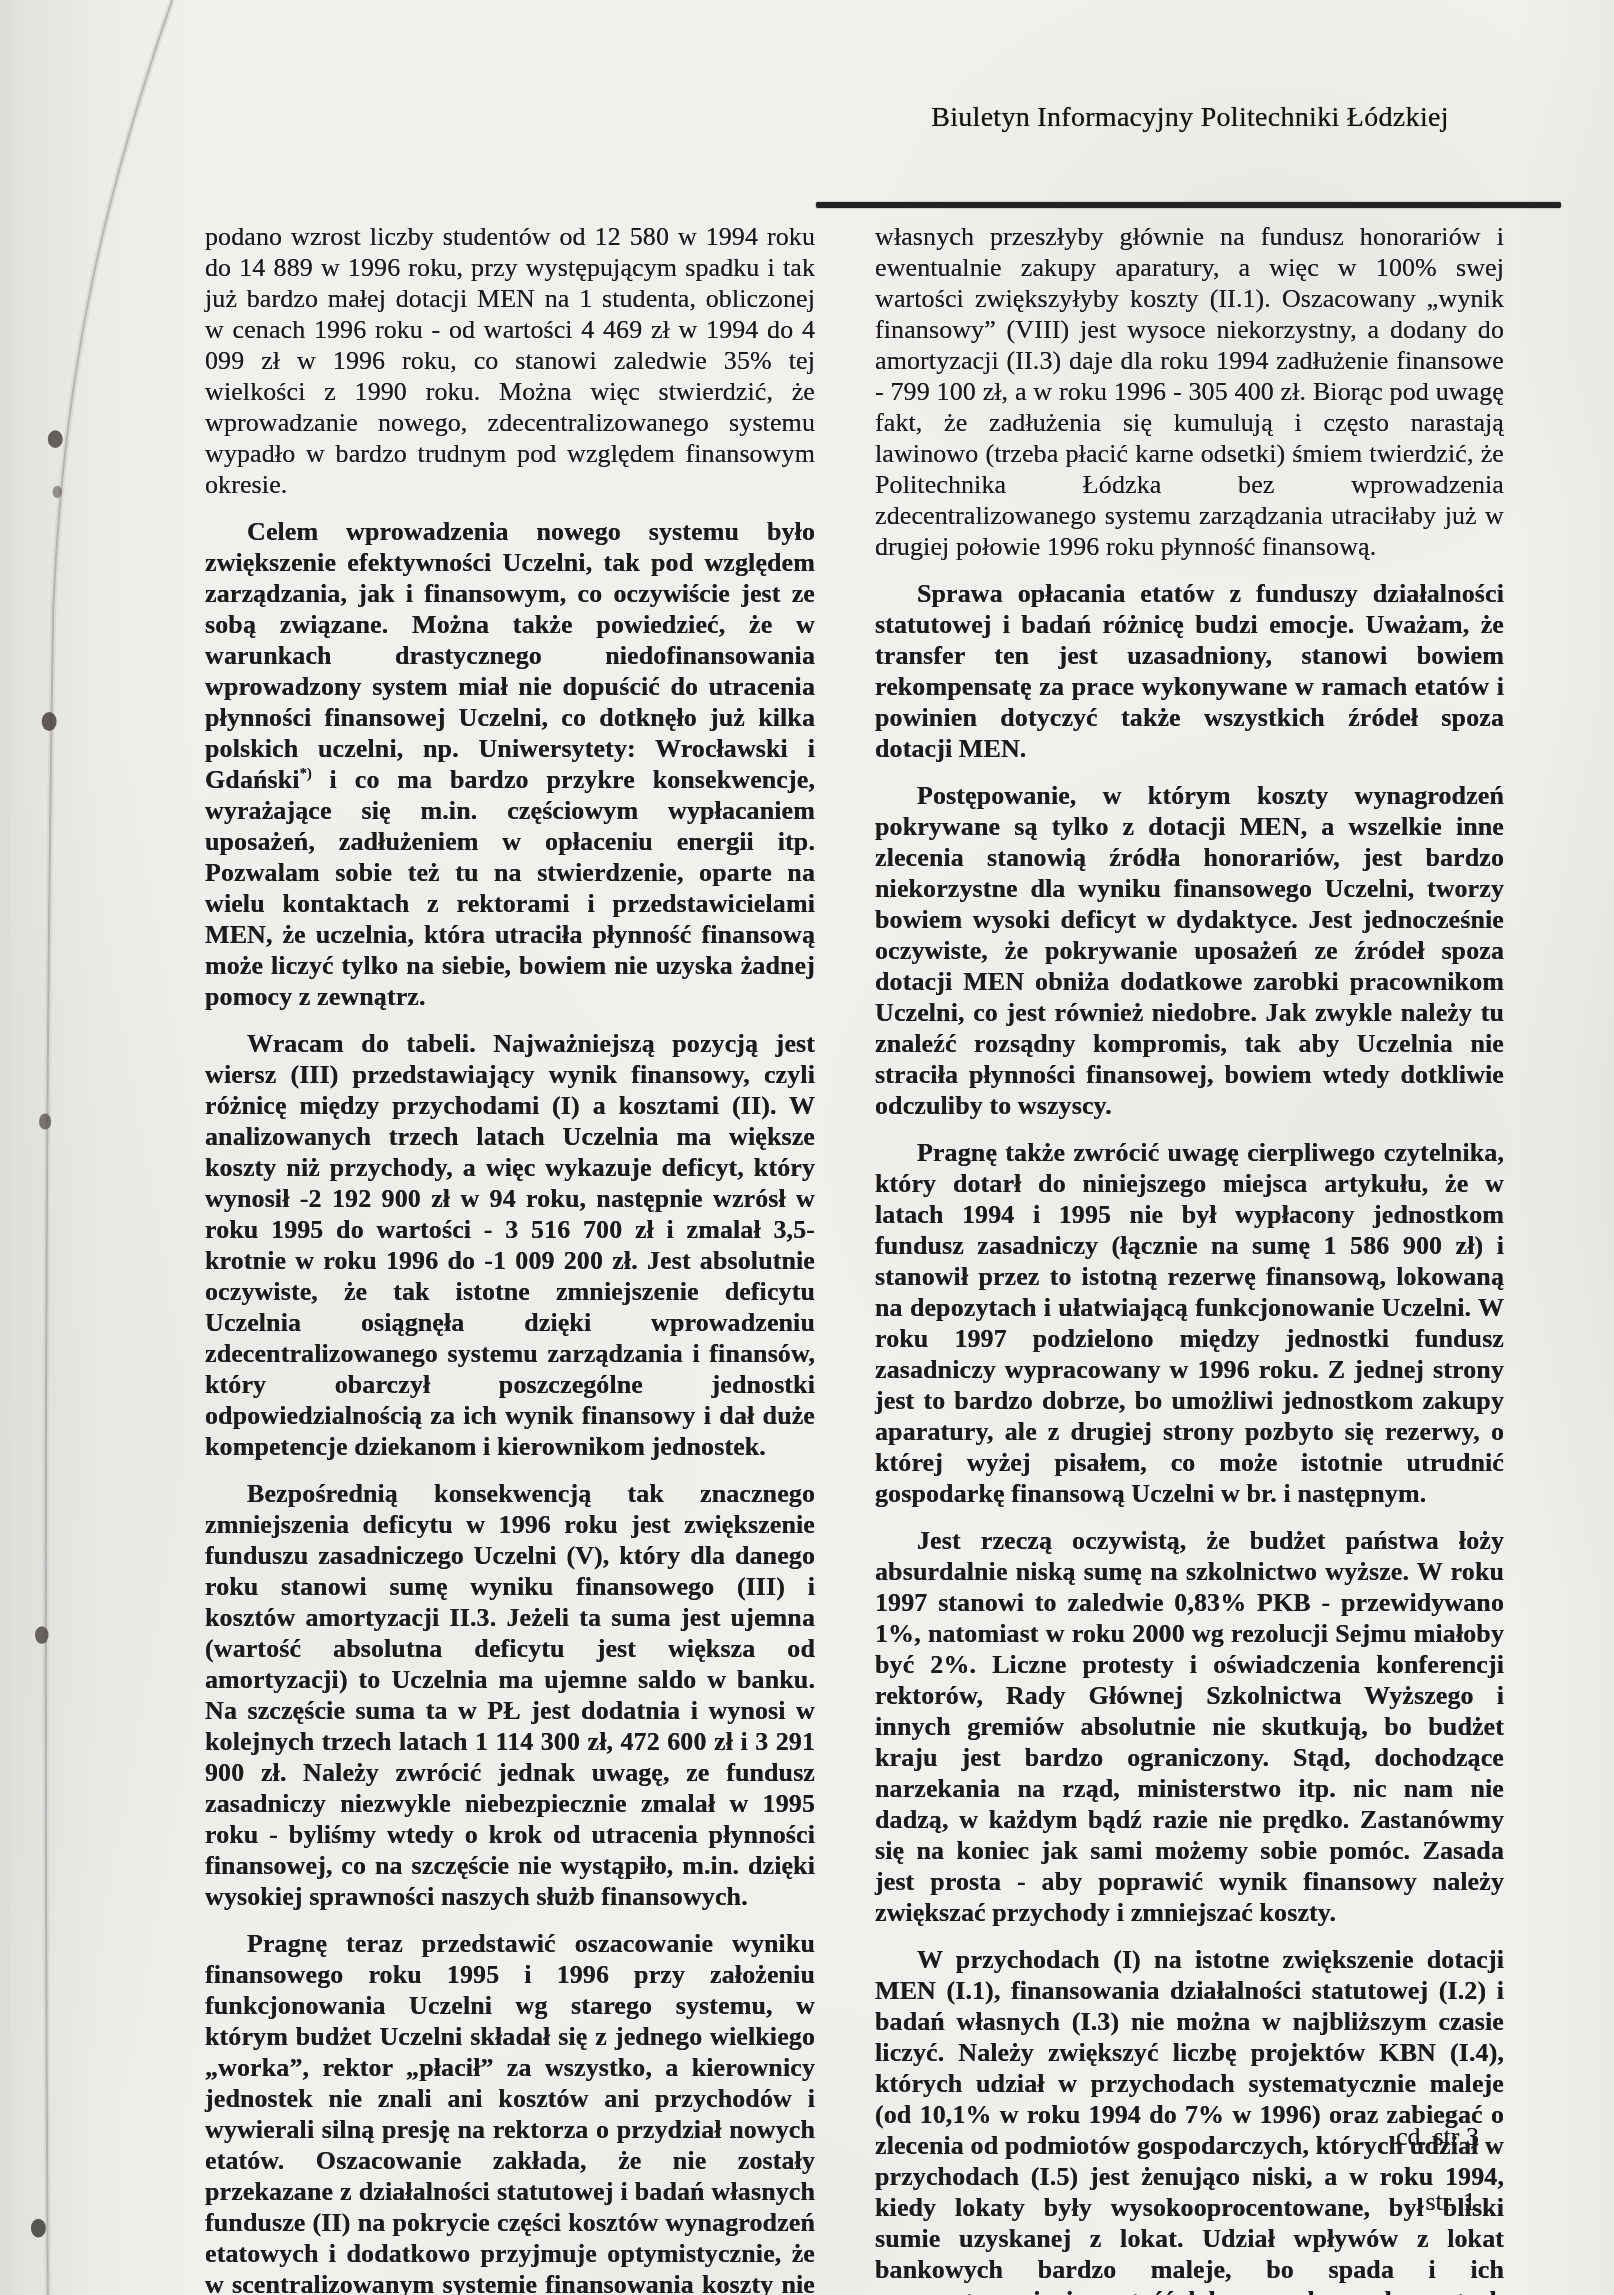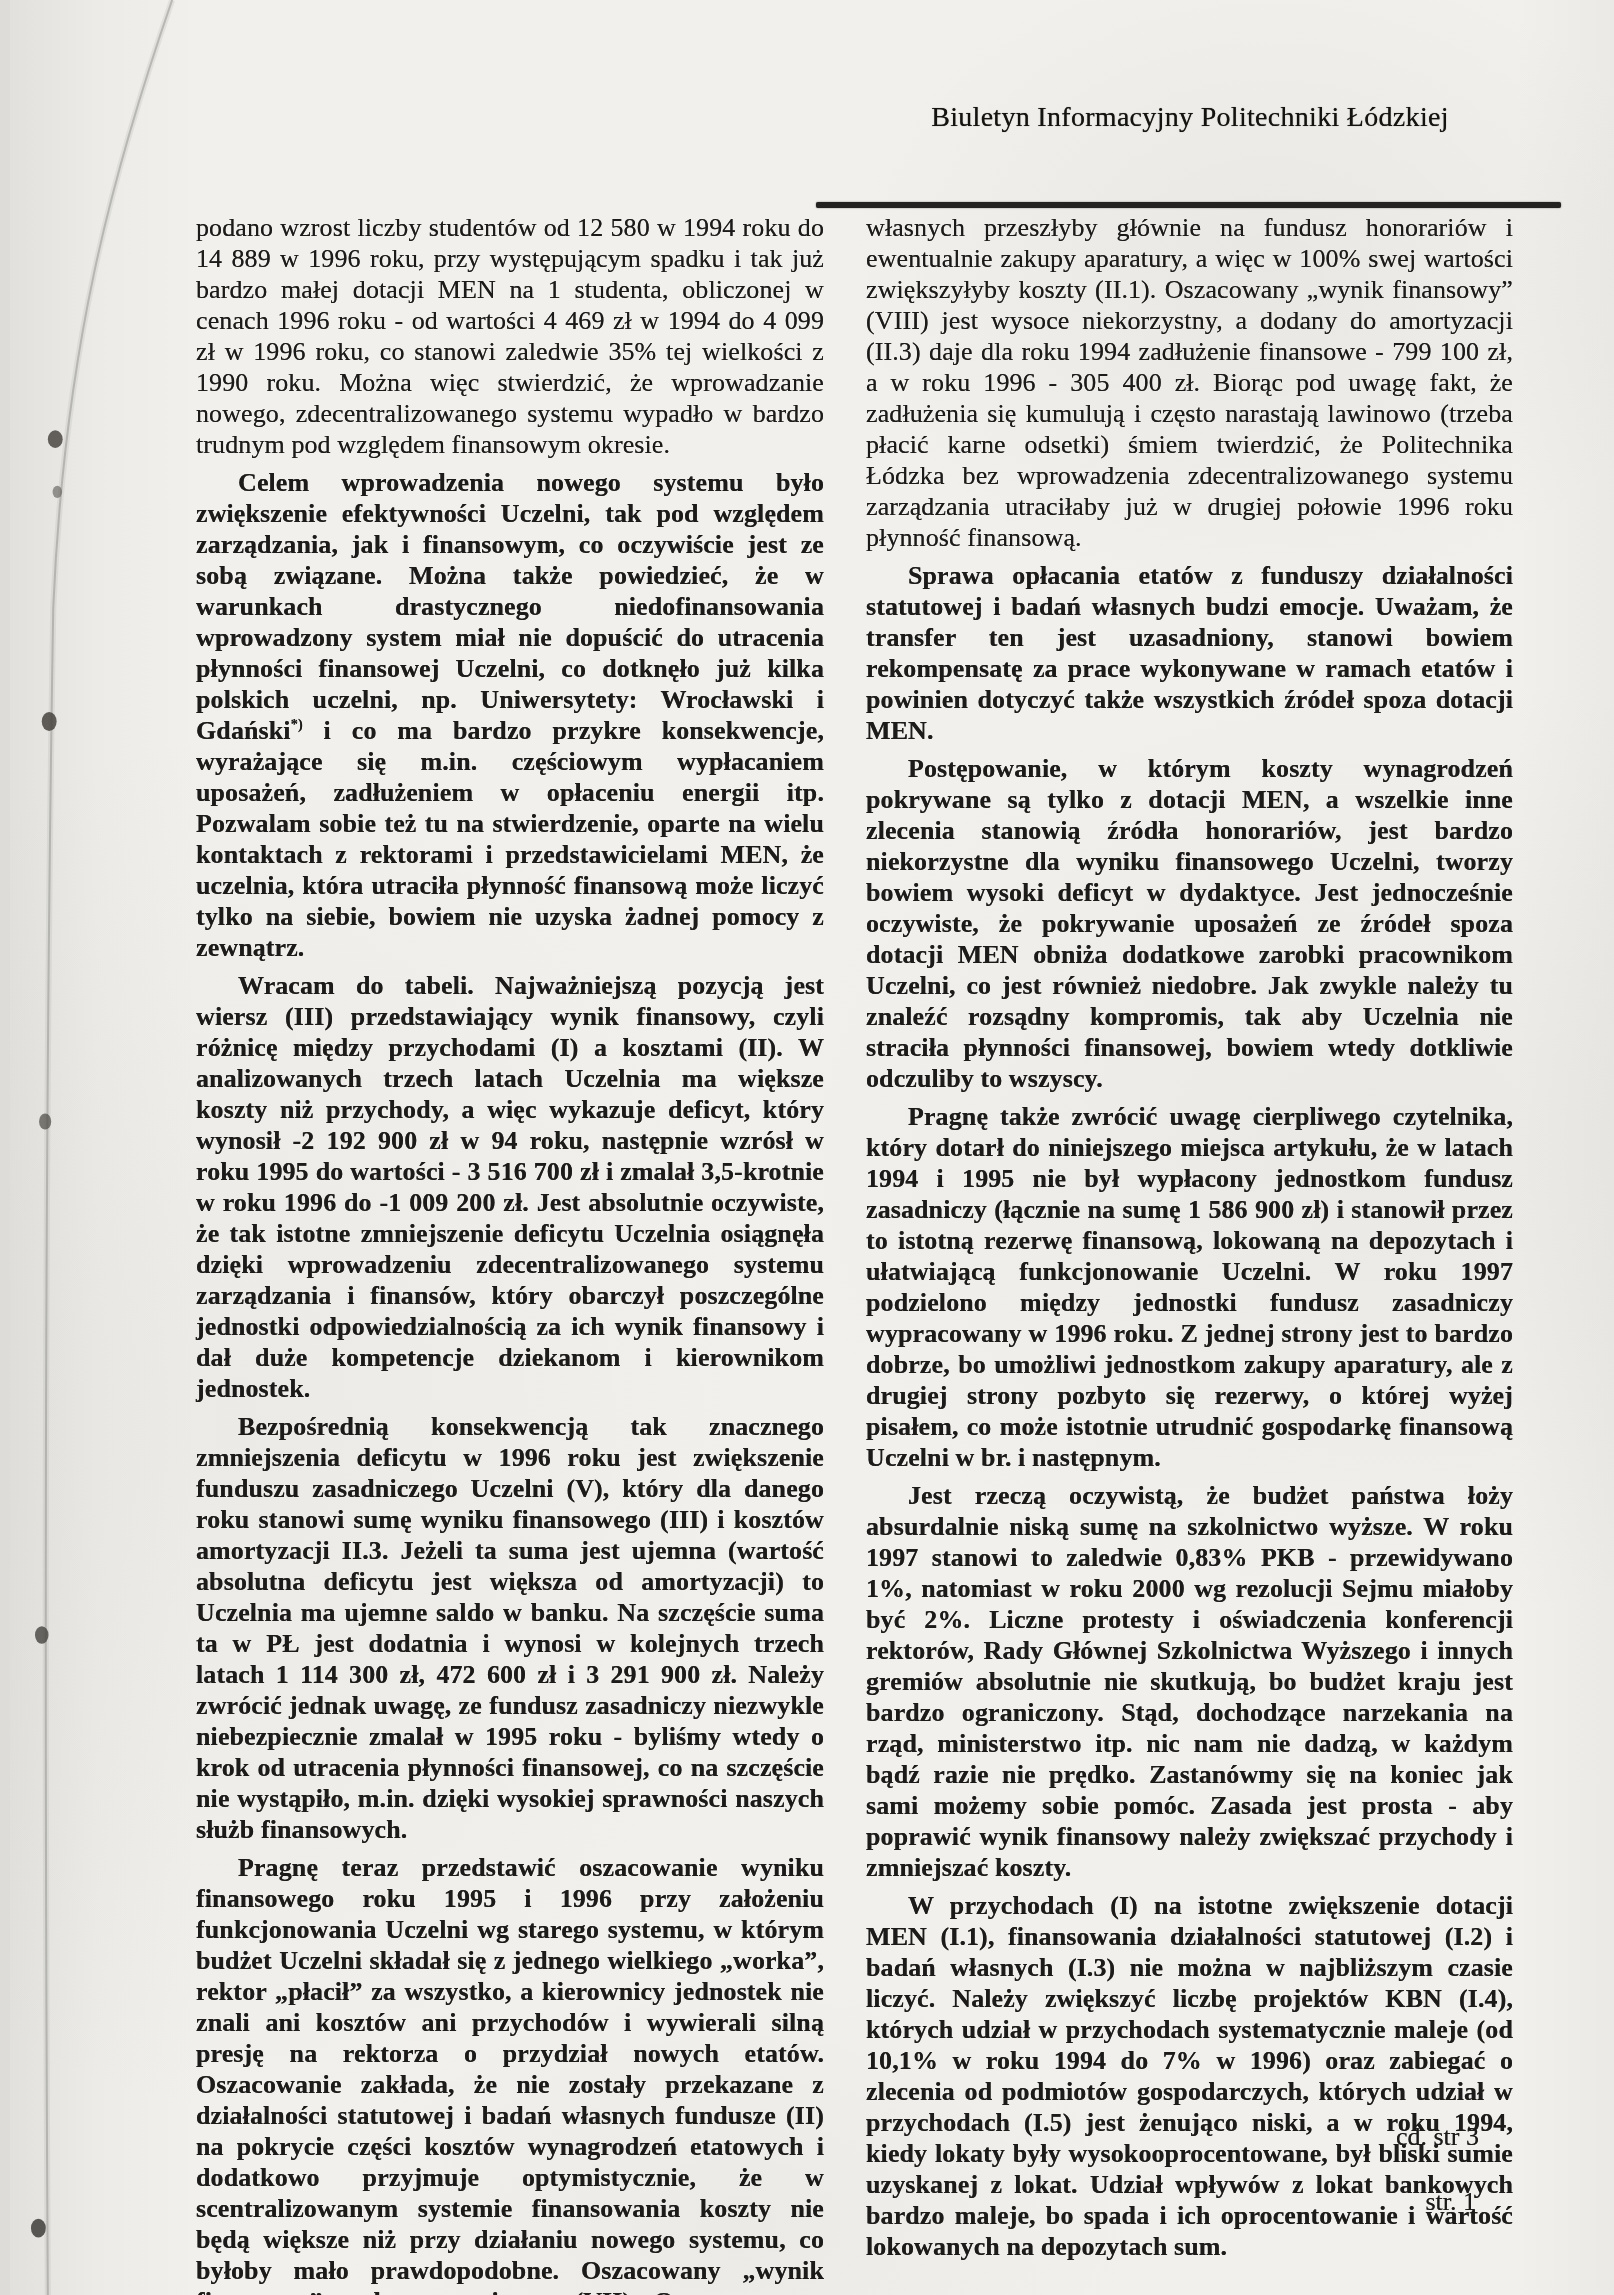--- a/index.html
+++ b/index.html
@@ -45,21 +45,21 @@
     position: absolute;
     top: 205px;
     font-size: 26px;
     line-height: 31px;
     color: #1c1b19;
     letter-spacing: 0.1px;
     text-shadow: 0 0 0.4px rgba(28,27,25,0.75);
   }
   .col-left  { left: 179px;  width: 642px; }
   .col-right { left: 849px; width: 661px; }
-  .col p { margin: 7px; text-align: justify; }
+  .col p { margin: 16px; text-align: justify; }
   .col p.indent { text-indent: 42px; font-weight: bold; }
   .col sup { font-size: 0.55em; vertical-align: super; line-height: 0; }
   .footer-cd {
     position: absolute;
     right: 145px; top: 2122px;
     font-size: 26px;
     color: #1c1b19;
     text-shadow: 0 0 0.4px rgba(28,27,25,0.75);
   }
   .footer-page {
@@ -93,21 +93,21 @@
   <div class="col col-left">
       <p>podano wzrost liczby studentów od 12 580 w 1994 roku do 14 889 w 1996 roku, przy występującym spadku i tak już bardzo małej dotacji MEN na 1 studenta, obliczonej w cenach 1996 roku - od wartości 4 469 zł w 1994 do 4 099 zł w 1996 roku, co stanowi zaledwie 35% tej wielkości z 1990 roku. Można więc stwierdzić, że wprowadzanie nowego, zdecentralizowanego systemu wypadło w bardzo trudnym pod względem finansowym okresie.</p>
       <p class="indent">Celem wprowadzenia nowego systemu było zwiększenie efektywności Uczelni, tak pod względem zarządzania, jak i finansowym, co oczywiście jest ze sobą związane. Można także powiedzieć, że w warunkach drastycznego niedofinansowania wprowadzony system miał nie dopuścić do utracenia płynności finansowej Uczelni, co dotknęło już kilka polskich uczelni, np. Uniwersytety: Wrocławski i Gdański<sup>*)</sup> i co ma bardzo przykre konsekwencje, wyrażające się m.in. częściowym wypłacaniem uposażeń, zadłużeniem w opłaceniu energii itp. Pozwalam sobie też tu na stwierdzenie, oparte na wielu kontaktach z rektorami i przedstawicielami MEN, że uczelnia, która utraciła płynność finansową może liczyć tylko na siebie, bowiem nie uzyska żadnej pomocy z zewnątrz.</p>
       <p class="indent">Wracam do tabeli. Najważniejszą pozycją jest wiersz (III) przedstawiający wynik finansowy, czyli różnicę między przychodami (I) a kosztami (II). W analizowanych trzech latach Uczelnia ma większe koszty niż przychody, a więc wykazuje deficyt, który wynosił -2 192 900 zł w 94 roku, następnie wzrósł w roku 1995 do wartości - 3 516 700 zł i zmalał 3,5-krotnie w roku 1996 do -1 009 200 zł. Jest absolutnie oczywiste, że tak istotne zmniejszenie deficytu Uczelnia osiągnęła dzięki wprowadzeniu zdecentralizowanego systemu zarządzania i finansów, który obarczył poszczególne jednostki odpowiedzialnością za ich wynik finansowy i dał duże kompetencje dziekanom i kierownikom jednostek.</p>
       <p class="indent">Bezpośrednią konsekwencją tak znacznego zmniejszenia deficytu w 1996 roku jest zwiększenie funduszu zasadniczego Uczelni (V), który dla danego roku stanowi sumę wyniku finansowego (III) i kosztów amortyzacji II.3. Jeżeli ta suma jest ujemna (wartość absolutna deficytu jest większa od amortyzacji) to Uczelnia ma ujemne saldo w banku. Na szczęście suma ta w PŁ jest dodatnia i wynosi w kolejnych trzech latach 1 114 300 zł, 472 600 zł i 3 291 900 zł. Należy zwrócić jednak uwagę, ze fundusz zasadniczy niezwykle niebezpiecznie zmalał w 1995 roku - byliśmy wtedy o krok od utracenia płynności finansowej, co na szczęście nie wystąpiło, m.in. dzięki wysokiej sprawności naszych służb finansowych.</p>
       <p class="indent">Pragnę teraz przedstawić oszacowanie wyniku finansowego roku 1995 i 1996 przy założeniu funkcjonowania Uczelni wg starego systemu, w którym budżet Uczelni składał się z jednego wielkiego „worka”, rektor „płacił” za wszystko, a kierownicy jednostek nie znali ani kosztów ani przychodów i wywierali silną presję na rektorza o przydział nowych etatów. Oszacowanie zakłada, że nie zostały przekazane z działalności statutowej i badań własnych fundusze (II) na pokrycie części kosztów wynagrodzeń etatowych i dodatkowo przyjmuje optymistycznie, że w scentralizowanym systemie finansowania koszty nie będą większe niż przy działaniu nowego systemu, co byłoby mało prawdopodobne. Oszacowany „wynik finansowy” podano w wierszu (VII). Otrzymano go dodając ujemną wartość (IV) do wyniku (III). Oczywistym założeniem jest przypuszczenie, że fundusze z działalności statutowej i badań</p>
     </div>
 
   <div class="col col-right">
       <p>własnych przeszłyby głównie na fundusz honorariów i ewentualnie zakupy aparatury, a więc w 100% swej wartości zwiększyłyby koszty (II.1). Oszacowany „wynik finansowy” (VIII) jest wysoce niekorzystny, a dodany do amortyzacji (II.3) daje dla roku 1994 zadłużenie finansowe - 799 100 zł, a w roku 1996 - 305 400 zł. Biorąc pod uwagę fakt, że zadłużenia się kumulują i często narastają lawinowo (trzeba płacić karne odsetki) śmiem twierdzić, że Politechnika Łódzka bez wprowadzenia zdecentralizowanego systemu zarządzania utraciłaby już w drugiej połowie 1996 roku płynność finansową.</p>
-      <p class="indent">Sprawa opłacania etatów z funduszy działalności statutowej i badań własnych budzi emocje. Uważam, że transfer ten jest uzasadniony, stanowi bowiem rekompensatę za prace wykonywane w ramach etatów i powinien dotyczyć także wszystkich źródeł spoza dotacji MEN.</p>
+      <p class="indent">Sprawa opłacania etatów z funduszy działalności statutowej i badań różnicę budzi emocje. Uważam, że transfer ten jest uzasadniony, stanowi bowiem rekompensatę za prace wykonywane w ramach etatów i powinien dotyczyć także wszystkich źródeł spoza dotacji MEN.</p>
       <p class="indent">Postępowanie, w którym koszty wynagrodzeń pokrywane są tylko z dotacji MEN, a wszelkie inne zlecenia stanowią źródła honorariów, jest bardzo niekorzystne dla wyniku finansowego Uczelni, tworzy bowiem wysoki deficyt w dydaktyce. Jest jednocześnie oczywiste, że pokrywanie uposażeń ze źródeł spoza dotacji MEN obniża dodatkowe zarobki pracownikom Uczelni, co jest również niedobre. Jak zwykle należy tu znaleźć rozsądny kompromis, tak aby Uczelnia nie straciła płynności finansowej, bowiem wtedy dotkliwie odczuliby to wszyscy.</p>
       <p class="indent">Pragnę także zwrócić uwagę cierpliwego czytelnika, który dotarł do niniejszego miejsca artykułu, że w latach 1994 i 1995 nie był wypłacony jednostkom fundusz zasadniczy (łącznie na sumę 1 586 900 zł) i stanowił przez to istotną rezerwę finansową, lokowaną na depozytach i ułatwiającą funkcjonowanie Uczelni. W roku 1997 podzielono między jednostki fundusz zasadniczy wypracowany w 1996 roku. Z jednej strony jest to bardzo dobrze, bo umożliwi jednostkom zakupy aparatury, ale z drugiej strony pozbyto się rezerwy, o której wyżej pisałem, co może istotnie utrudnić gospodarkę finansową Uczelni w br. i następnym.</p>
       <p class="indent">Jest rzeczą oczywistą, że budżet państwa łoży absurdalnie niską sumę na szkolnictwo wyższe. W roku 1997 stanowi to zaledwie 0,83% PKB - przewidywano 1%, natomiast w roku 2000 wg rezolucji Sejmu miałoby być 2%. Liczne protesty i oświadczenia konferencji rektorów, Rady Głównej Szkolnictwa Wyższego i innych gremiów absolutnie nie skutkują, bo budżet kraju jest bardzo ograniczony. Stąd, dochodzące narzekania na rząd, ministerstwo itp. nic nam nie dadzą, w każdym bądź razie nie prędko. Zastanówmy się na koniec jak sami możemy sobie pomóc. Zasada jest prosta - aby poprawić wynik finansowy należy zwiększać przychody i zmniejszać koszty.</p>
       <p class="indent">W przychodach (I) na istotne zwiększenie dotacji MEN (I.1), finansowania działalności statutowej (I.2) i badań własnych (I.3) nie można w najbliższym czasie liczyć. Należy zwiększyć liczbę projektów KBN (I.4), których udział w przychodach systematycznie maleje (od 10,1% w roku 1994 do 7% w 1996) oraz zabiegać o zlecenia od podmiotów gospodarczych, których udział w przychodach (I.5) jest żenująco niski, a w roku 1994, kiedy lokaty były wysokooprocentowane, był bliski sumie uzyskanej z lokat. Udział wpływów z lokat bankowych bardzo maleje, bo spada i ich oprocentowanie i wartość lokowanych na depozytach sum.</p>
     </div>
 
   <div class="footer-cd">cd. str 3</div>
 
   <div class="footer-page">str. 1</div>
 

